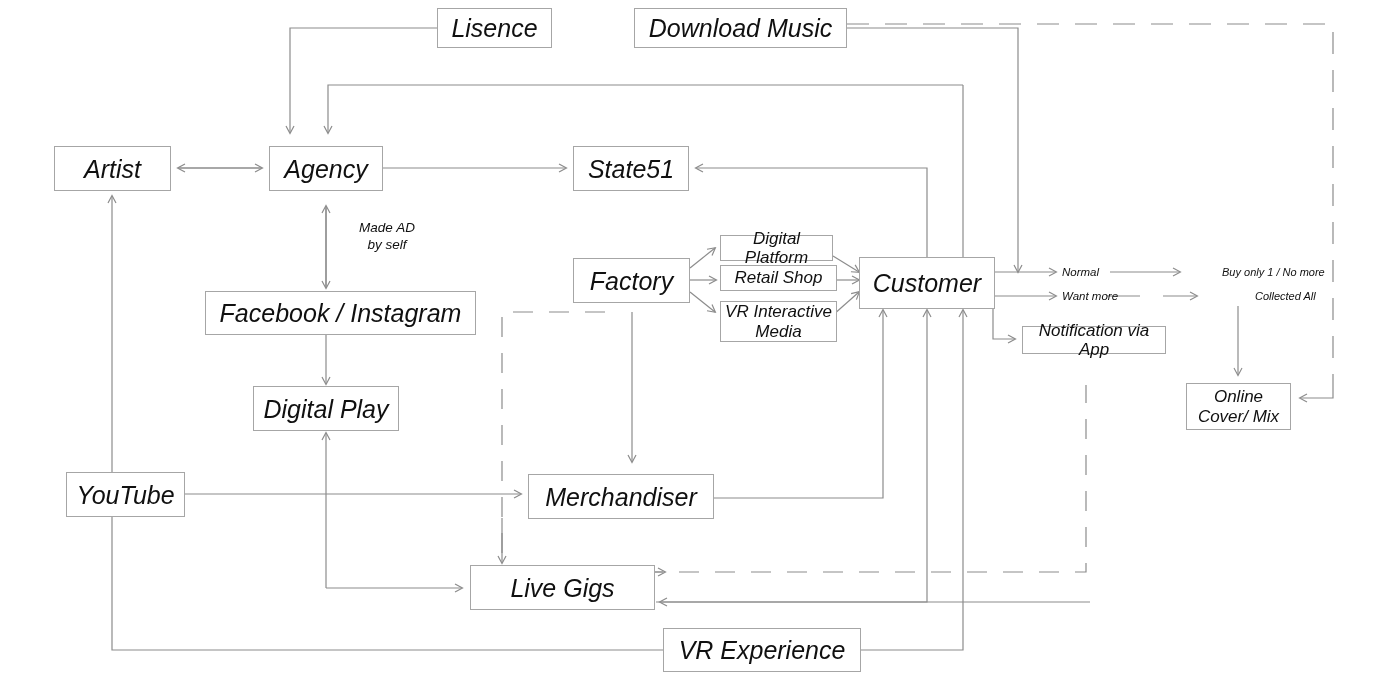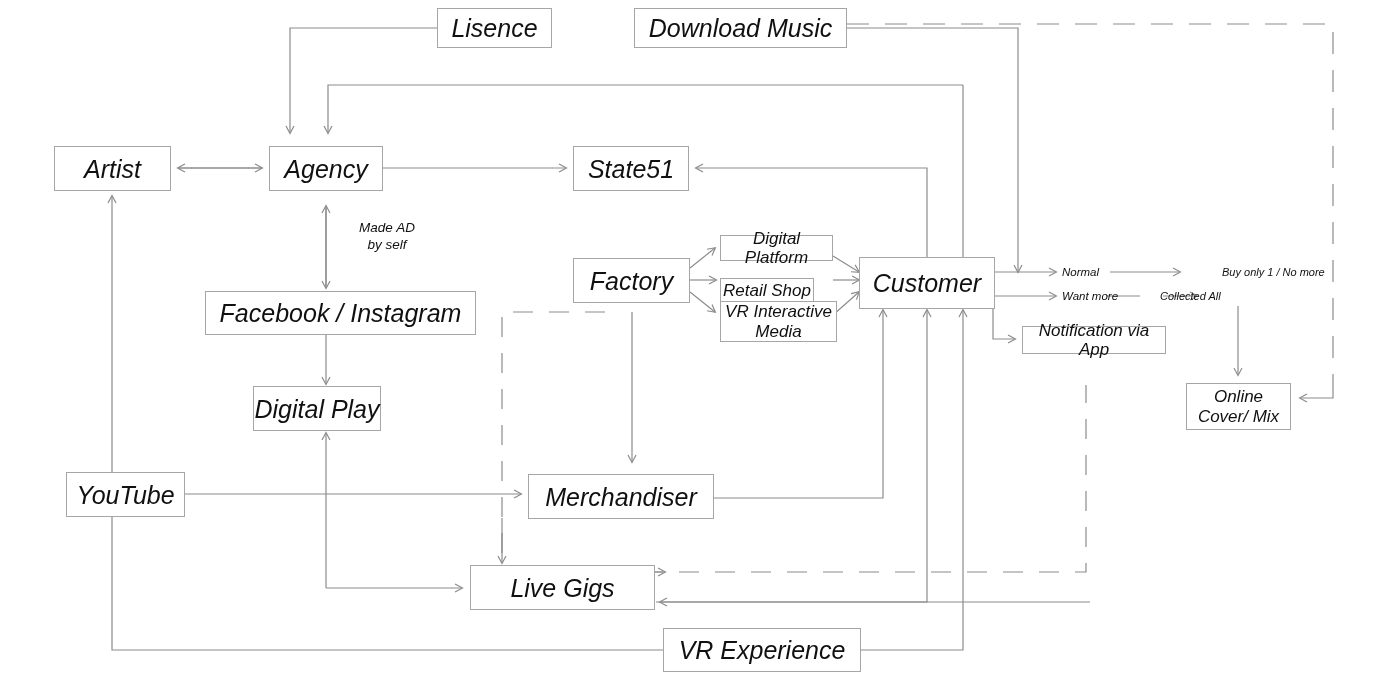--- a/index.html
+++ b/index.html
@@ -175,41 +175,41 @@
     </div>
 
   <div class="node n-lg" style="left:573px;top:258px;width:117px;height:45px;">
       <span>Factory</span>
     </div>
 
   <div class="node n-md" style="left:720px;top:235px;width:113px;height:26px;">
       <span>Digital Platform</span>
     </div>
 
-  <div class="node n-md" style="left:720px;top:278px;width:94px;height:26px;">
+  <div class="node n-md" style="left:720px;top:265px;width:117px;height:26px;">
       <span>Retail Shop</span>
     </div>
 
   <div class="node n-md" style="left:720px;top:301px;width:117px;height:41px;">
       <span>VR Interactive Media</span>
     </div>
 
   <div class="node n-lg" style="left:859px;top:257px;width:136px;height:52px;">
       <span>Customer</span>
     </div>
 
   <div class="node n-md" style="left:1022px;top:326px;width:144px;height:28px;">
       <span>Notification via App</span>
     </div>
 
   <div class="node n-md" style="left:1186px;top:383px;width:105px;height:47px;">
       <span>Online Cover/ Mix</span>
     </div>
 
-  <div class="node n-lg" style="left:253px;top:386px;width:128px;height:45px;">
+  <div class="node n-lg" style="left:253px;top:386px;width:146px;height:45px;">
       <span>Digital Play</span>
     </div>
 
   <div class="node n-lg" style="left:66px;top:472px;width:119px;height:45px;">
       <span>YouTube</span>
     </div>
 
   <div class="node n-lg" style="left:528px;top:474px;width:186px;height:45px;">
       <span>Merchandiser</span>
     </div>
@@ -221,15 +221,15 @@
   <div class="node n-lg" style="left:663px;top:628px;width:198px;height:44px;">
       <span>VR Experience</span>
     </div>
 
   <div class="edge-label" style="left:347px;top:220px;width:80px;">Made AD
 by self</div>
 
   <div class="plain" style="left:1062px;top:266px;">Normal</div>
   <div class="plain" style="left:1062px;top:290px;">Want more</div>
   <div class="plain tiny" style="left:1186px;top:266px;padding-left:36px;">Buy only 1 / No more</div>
-  <div class="plain tiny" style="left:1160px;top:290px;">Collected All</div>
+  <div class="plain tiny" style="left:1255px;top:290px;">Collected All</div>
 
 </div>
 
 </body></html>

